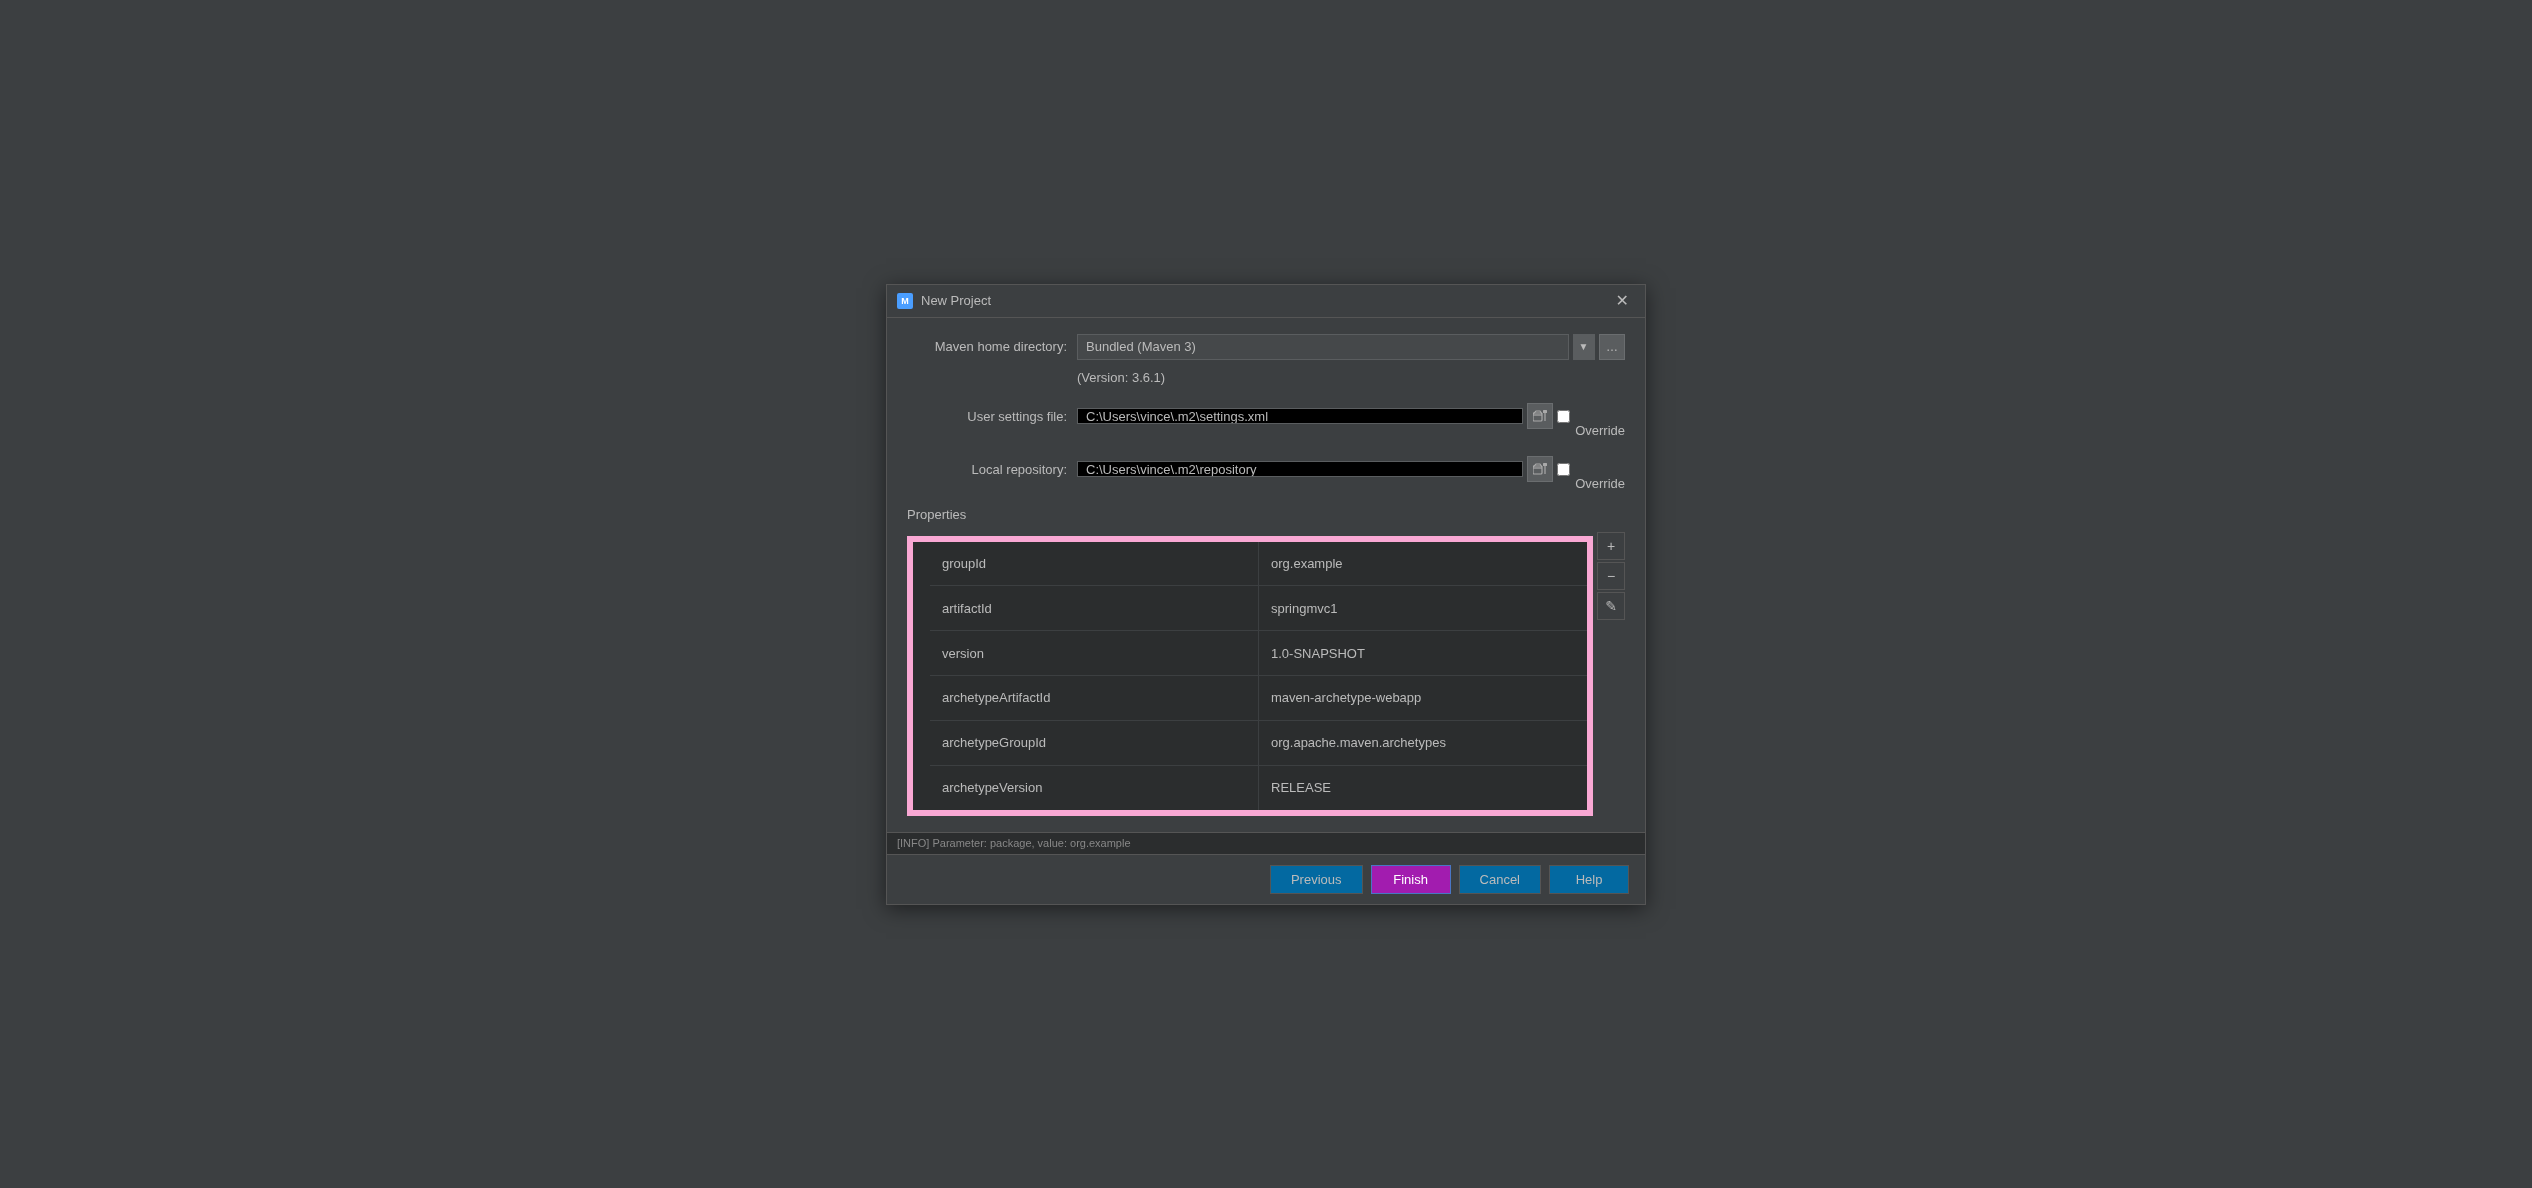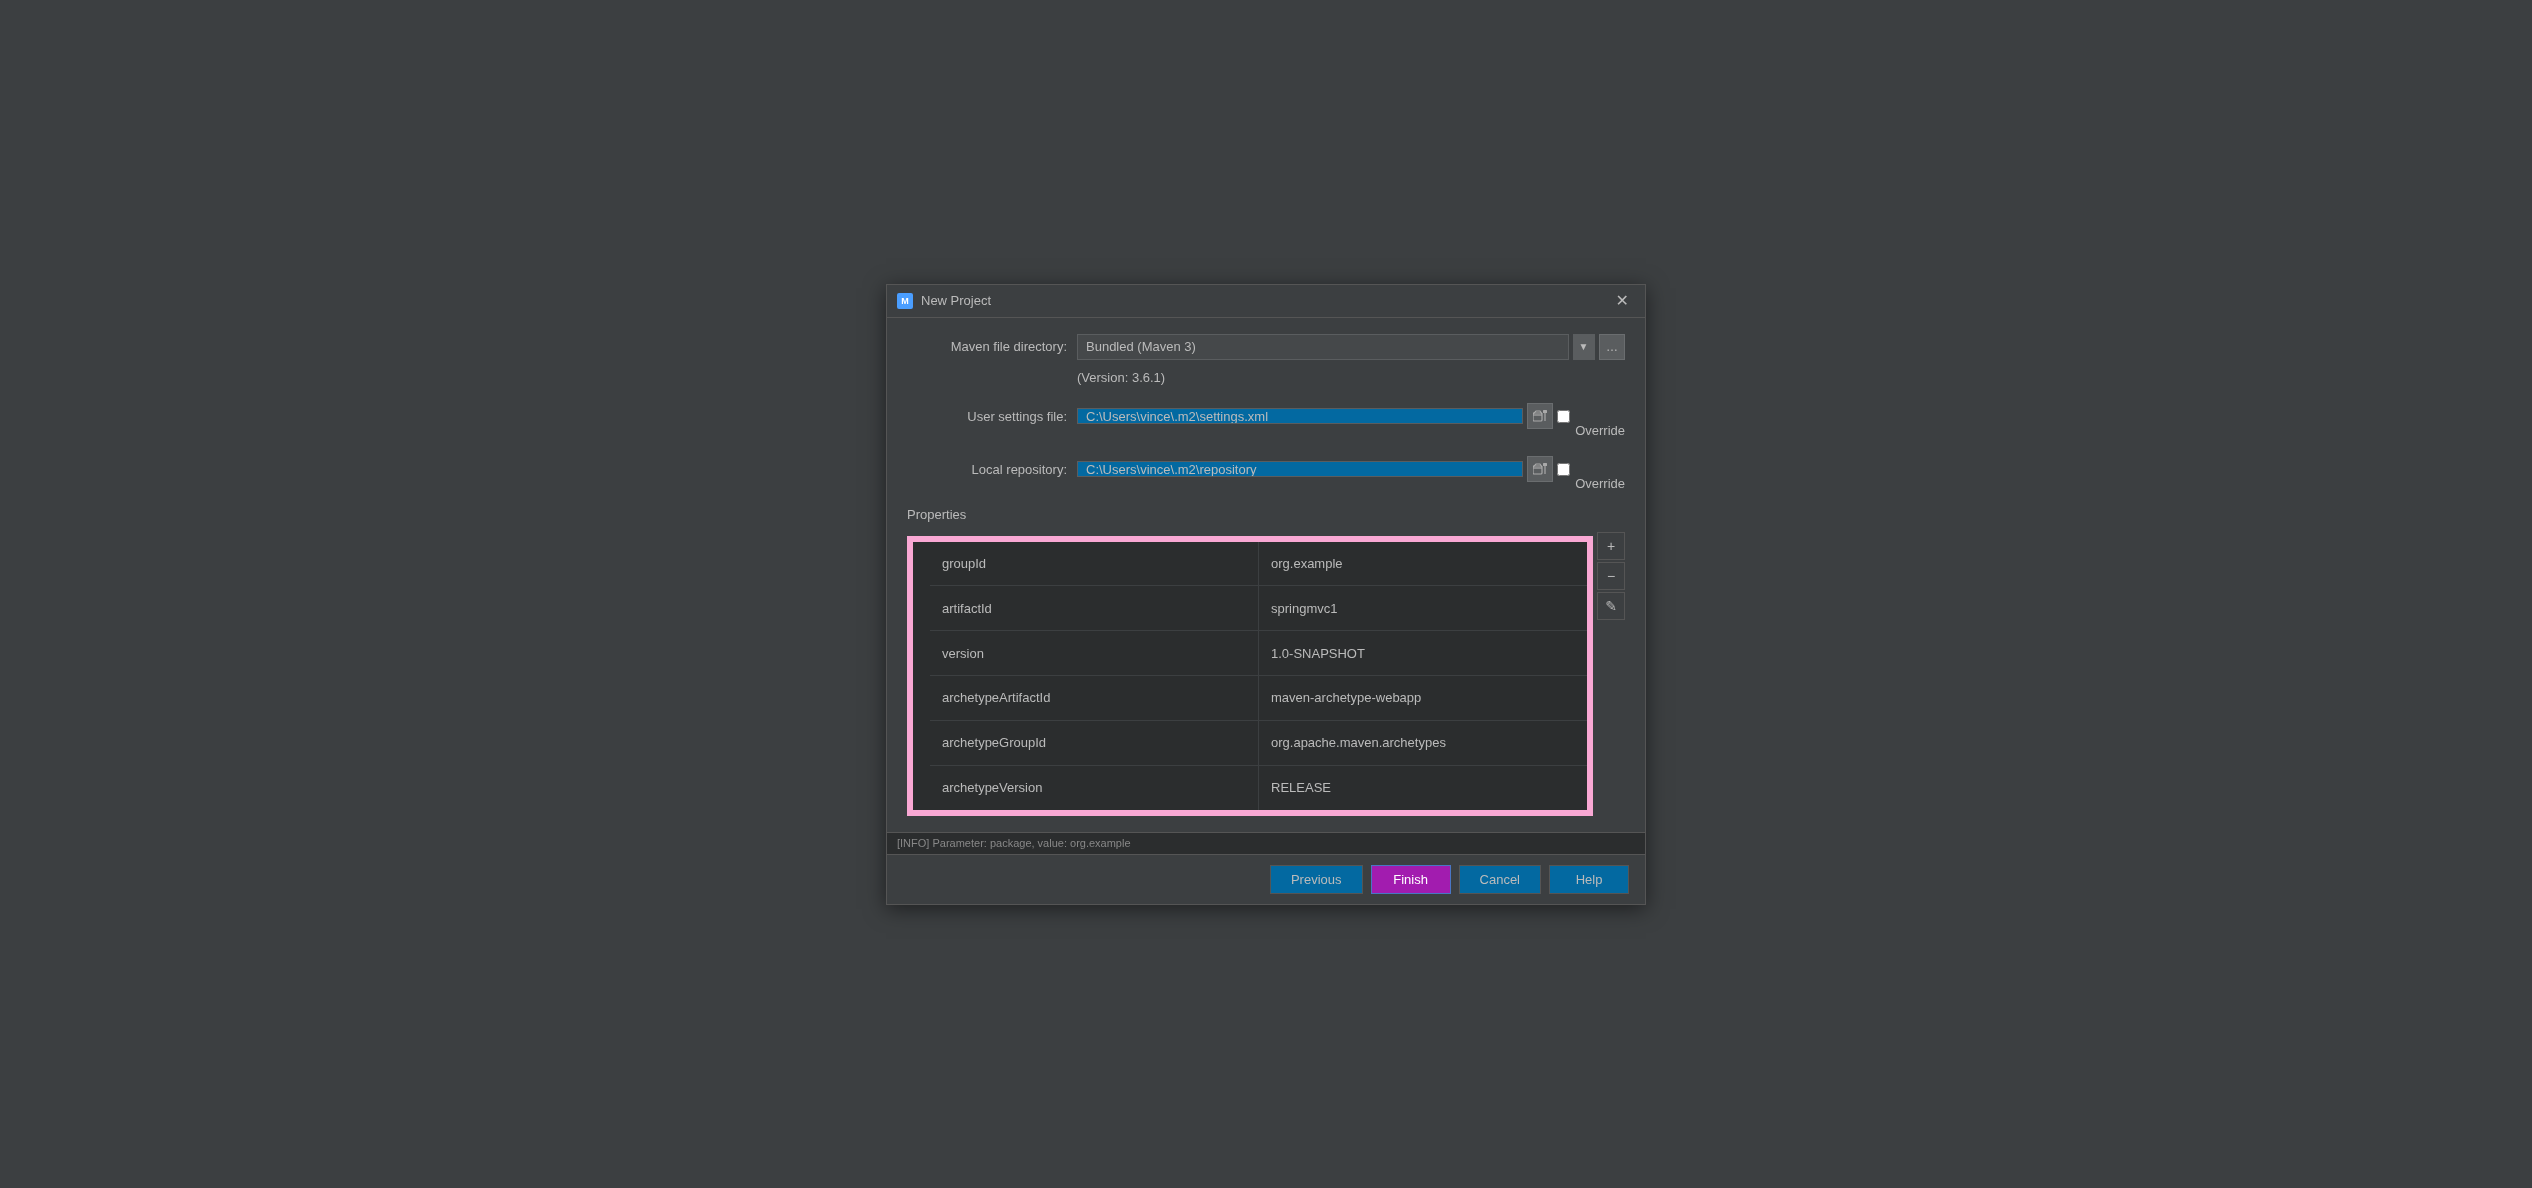--- a/index.html
+++ b/index.html
@@ -98,21 +98,21 @@
 
     .input-row {
       display: flex;
       align-items: center;
       flex: 1;
       gap: 4px;
     }
 
     .text-input {
       flex: 1;
-      background: #0369a1;
+      background: #000000;
       border: 1px solid #5a5d5f;
       color: #bbbbbb;
       padding: 4px 8px;
       font-size: 13px;
       height: 16px;
       outline: none;
     }
 
     .dropdown-input {
       flex: 1;
@@ -302,21 +302,21 @@
       </div>
       <span class="title-text">New Project</span>
     </div>
     <button class="close-btn">✕</button>
   </div>
 
   <div class="content">
 
     <div class="form-row">
       <div class="form-label">
-        <span>Maven file directory:</span>
+        <span>Maven home directory:</span>
       </div>
       <div class="input-row">
         <div class="dropdown-input">
           <span>Bundled (Maven 3)</span>
         </div>
         <button class="dropdown-arrow-btn">▼</button>
         <button class="browse-btn">…</button>
       </div>
     </div>
 

